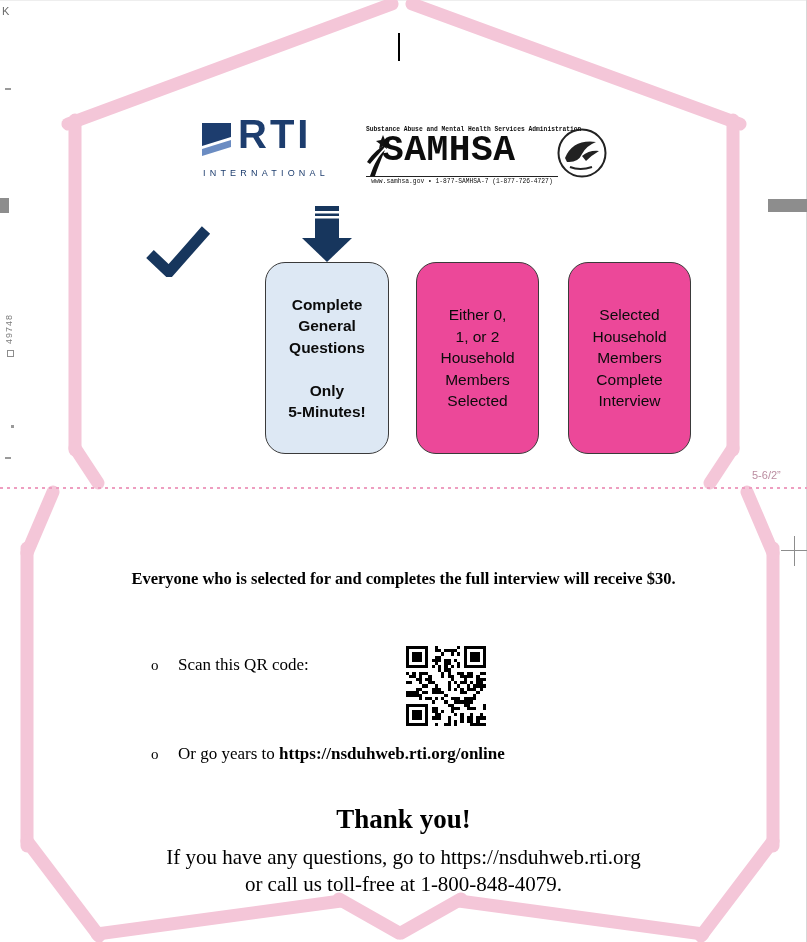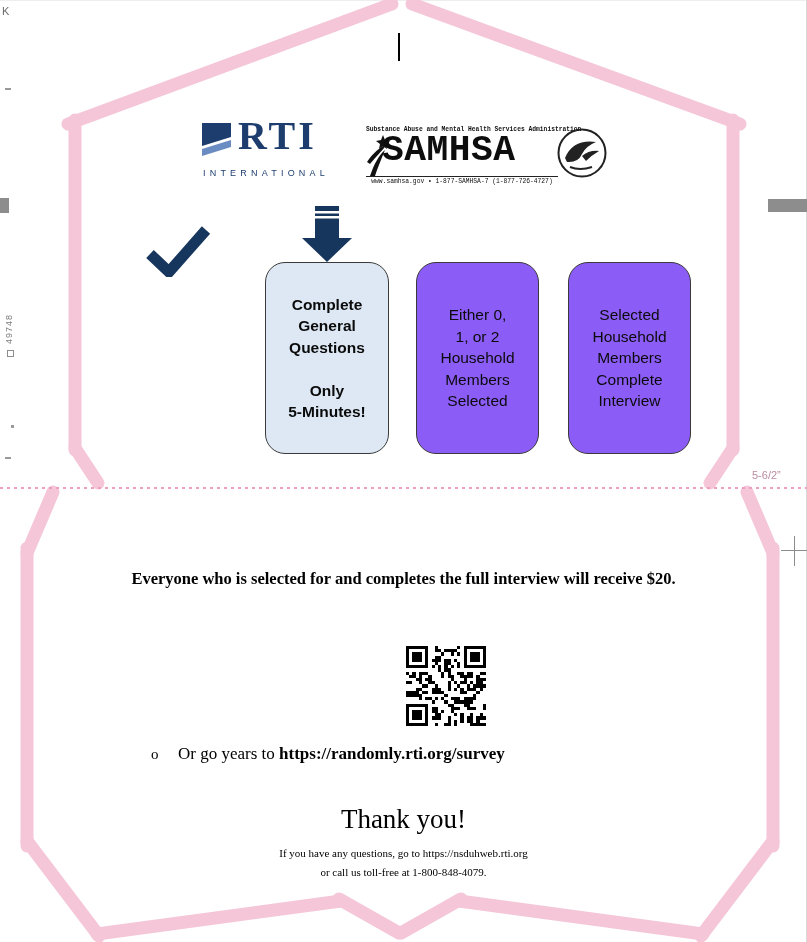--- a/index.html
+++ b/index.html
@@ -15,45 +15,45 @@
   .top-tick{left:398px;top:33px;width:2px;height:28px;background:#000;}
   .job-number{left:4px;top:344px;transform:rotate(-90deg);transform-origin:0 0;
     font:9px "Liberation Sans",sans-serif;color:#7d7d7d;letter-spacing:1px;}
   .job-square{left:7px;top:350px;width:5px;height:5px;border:1px solid #8d8d8d;}
   .size-label{left:752px;top:469px;font:11px "Liberation Sans",sans-serif;color:#bb8ca0;}
   .cross-h{left:781px;top:550px;width:26px;height:1px;background:#8d8d8d;}
   .cross-v{left:794px;top:536px;width:1px;height:30px;background:#8d8d8d;}
   .tick-sm{background:#9a9a9a;}
   
   .rti{left:200px;top:120px;width:140px;height:62px;}
-  .rti-word{position:absolute;left:38px;top:-8px;font-family:Liberation Serif, serif;
+  .rti-word{position:absolute;left:38px;top:-8px;font-family:Liberation Sans, sans-serif;
     font-weight:bold;font-size:40px;letter-spacing:3px;color:#1d3d6e;}
   .rti-sub{position:absolute;left:3px;top:48px;font:9px "Liberation Sans",sans-serif;
     letter-spacing:4.2px;color:#1d3d6e;}
   .samhsa{left:366px;top:126px;width:192px;height:60px;font-family:Liberation Mono, monospace;}
   .samhsa-tag{position:absolute;left:0;top:0;width:100%;text-align:center;font-size:6.3px;
     font-weight:bold;color:#111;white-space:nowrap;}
   .samhsa-word{position:absolute;left:16px;top:3px;font-size:37px;font-weight:800;
     letter-spacing:.5px;color:#0d0d0d;transform:scaleX(.98);transform-origin:left;}
   .samhsa-rule{position:absolute;left:0;top:50px;width:100%;height:1px;background:#222;}
   .samhsa-contact{position:absolute;left:0;top:52px;width:100%;text-align:center;
     font-size:6.3px;color:#111;white-space:nowrap;}
   
   .step{position:absolute;top:262px;height:190px;border:1.3px solid #3a3a3a;border-radius:20px;
-    background:#8b5cf6;display:flex;align-items:center;justify-content:center;text-align:center;
+    background:#ec4899;display:flex;align-items:center;justify-content:center;text-align:center;
     font-family:"Liberation Sans",sans-serif;font-size:15.5px;line-height:21.5px;color:#0b0b0b;
     white-space:pre-line;}
   .step.hl{background:#dde8f4;font-weight:bold;}
   
   .centered{left:60px;width:687px;text-align:center;}
   .b{font-weight:bold;}
   .prewrap{white-space:pre-line;}
   .fs16{font-size:16.5px;line-height:20px;}
-  .fs15{font-size:11px;line-height:19px;}
-  .thanks{font-size:27px;font-weight:normal;}
+  .fs15{font-size:21px;line-height:27px;}
+  .thanks{font-size:27px;font-weight:bold;}
   .bullet{left:151px;font-size:17px;white-space:nowrap;}
   .bullet .m{display:inline-block;width:27px;font-size:15px;}
 </style>
 </head>
 <body>
 
 <div class="page">
 
   <svg class="abs" width="807" height="942" viewBox="0 0 807 942" style="left:0;top:0">
     <g stroke="#f4c6d8" stroke-width="13" fill="none" stroke-linecap="round">
@@ -141,22 +141,25 @@
 1, or 2
 Household
 Members
 Selected</div>
   <div class="step" style="left:568px;width:121px">Selected
 Household
 Members
 Complete
 Interview</div>
 
-  <div class="abs centered fs16 b" style="top:569px">Everyone who is selected for and completes the full interview will receive $20.</div>
-
+  <div class="abs centered fs16 b" style="top:569px">Everyone who is selected for and completes the full interview will receive $30.</div>
+
+  <div class="abs bullet" style="top:655px">
+    <span class="m">o</span><span>Scan this QR code:</span>
+  </div>
 
   <svg id="qr" class="abs" width="80" height="80" style="left:406px;top:646px" viewBox="0 0 25 25" shape-rendering="crispEdges">
     <rect x="0" y="0" width="25" height="25" fill="#ffffff"></rect>
   <rect x="0" y="0" width="1" height="1" fill="#000"></rect>
       <rect x="1" y="0" width="1" height="1" fill="#000"></rect>
       <rect x="2" y="0" width="1" height="1" fill="#000"></rect>
       <rect x="3" y="0" width="1" height="1" fill="#000"></rect>
       <rect x="4" y="0" width="1" height="1" fill="#000"></rect>
       <rect x="5" y="0" width="1" height="1" fill="#000"></rect>
       <rect x="6" y="0" width="1" height="1" fill="#000"></rect>
@@ -436,21 +439,21 @@
       <rect x="13" y="24" width="1" height="1" fill="#000"></rect>
       <rect x="15" y="24" width="1" height="1" fill="#000"></rect>
       <rect x="20" y="24" width="1" height="1" fill="#000"></rect>
       <rect x="21" y="24" width="1" height="1" fill="#000"></rect>
       <rect x="22" y="24" width="1" height="1" fill="#000"></rect>
       <rect x="23" y="24" width="1" height="1" fill="#000"></rect>
       <rect x="24" y="24" width="1" height="1" fill="#000"></rect>
     </svg>
 
   <div class="abs bullet" style="top:744px">
-    <span class="m">o</span><span><span>Or go years to </span><b>https://randomly.rti.org/survey</b></span>
+    <span class="m">o</span><span><span>Or go years to </span><b>https://nsduhweb.rti.org/online</b></span>
   </div>
 
 
   <div class="abs centered thanks" style="top:804px">Thank you!</div>
   <div class="abs centered fs15 prewrap" style="top:844px">If you have any questions, go to https://nsduhweb.rti.org
 or call us toll-free at 1-800-848-4079.</div>
 
 </div>
 
 </body></html>

